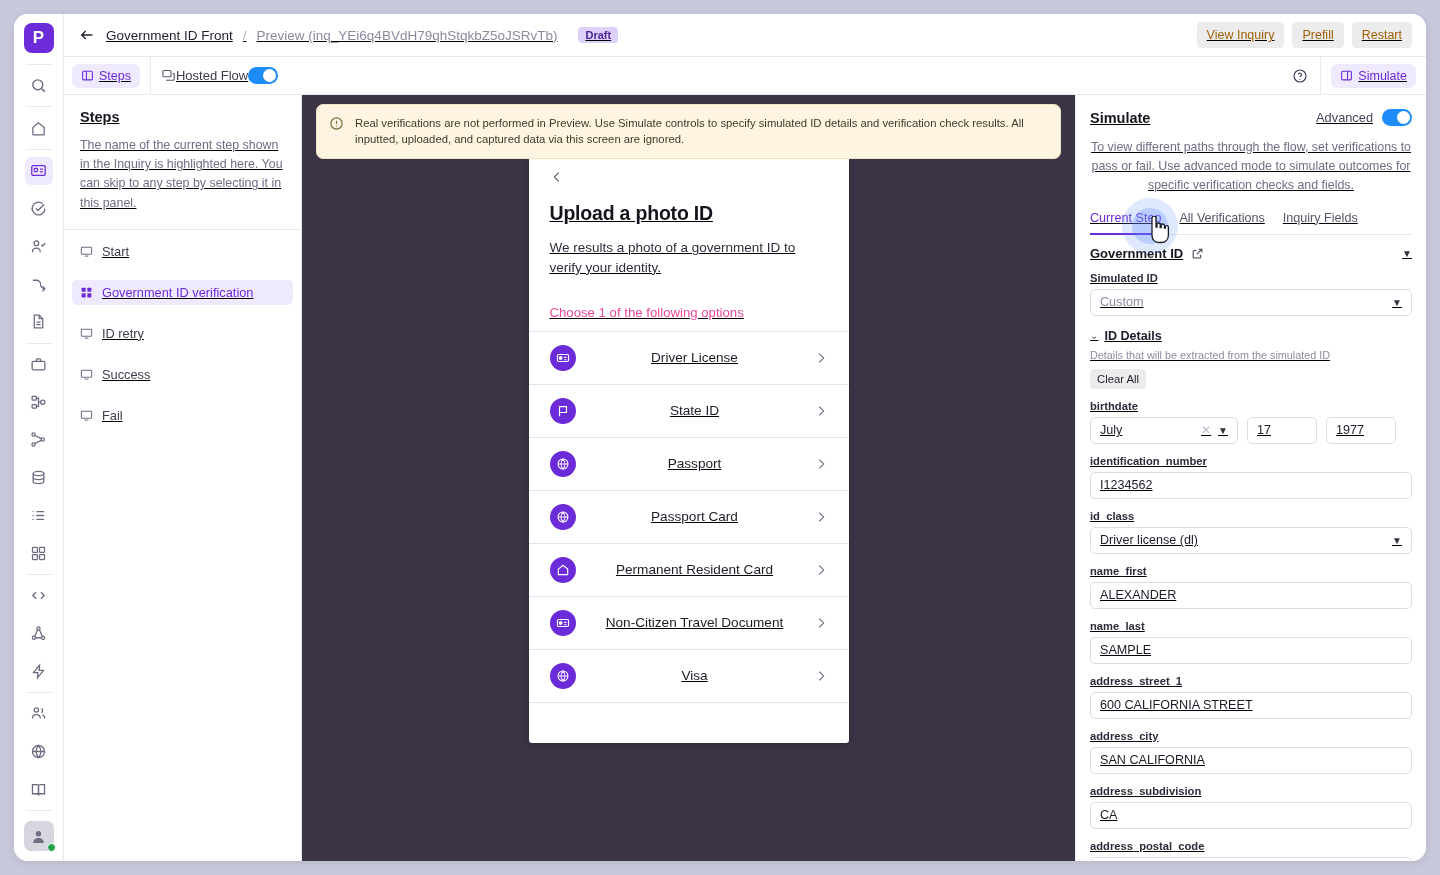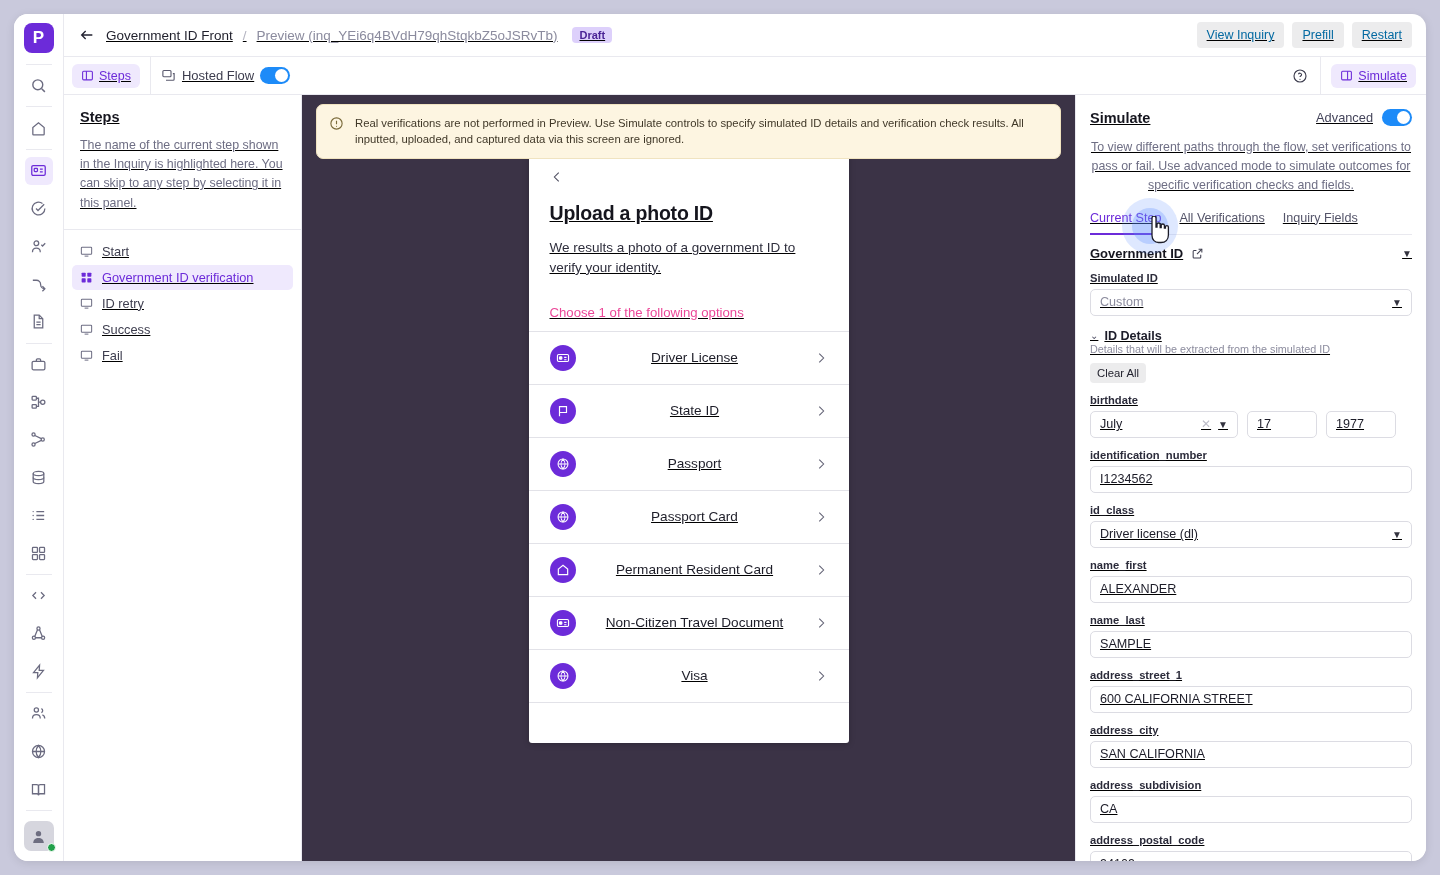--- a/index.html
+++ b/index.html
@@ -65,46 +65,46 @@
     display: flex; align-items: center; padding: 0 14px 0 12px; gap: 8px;
   }
   .back-btn {
     width: 22px; height: 22px; display: flex; align-items: center; justify-content: center;
     color: #222230; border-radius: 4px;
   }
   .crumb-current { font-size: 13.5px; color: #1f1f2b; }
   .crumb-sep { font-size: 13.5px; color: #b3b3c0; margin: 0 2px; }
   .crumb-preview { font-size: 13.5px; color: #8b8b9e; }
   .badge-draft {
-    margin-left: 7px;
+    margin-left: 13px;
     background: #ddd0fb; color: #4b2396;
     font-size: 11px; font-weight: bold;
     padding: 2px 7px; border-radius: 4px;
   }
   .topbar-spacer { flex: 1 1 auto; }
   .btn-grey {
-    background: #ececed; color: #0369a1;
+    background: #ececed; color: #a16207;
     font-size: 12.5px; padding: 6px 10px; border: none; border-radius: 4px;
     cursor: pointer; font-family: inherit;
   }
 
   
   .toolbar {
     height: 38px; flex: 0 0 38px;
     border-bottom: 1px solid #e9e9ef;
     display: flex; align-items: stretch;
   }
   .toolbar-left { display: flex; align-items: center; padding-left: 8px; gap: 0; }
   .pill {
     display: flex; align-items: center; gap: 5px;
     background: #efe9fd; color: #6c2bd9;
     font-size: 12.5px; padding: 5px 9px; border-radius: 6px;
   }
   .tb-divider { width: 1px; background: #e9e9ef; margin: 0 10px; align-self: stretch; }
-  .hosted { display: flex; align-items: center; gap: 6px; color: #3d3d4e; font-size: 13px; }
+  .hosted { display: flex; align-items: center; gap: 0; color: #3d3d4e; font-size: 13px; }
   .hosted .ic { color: #5a5a6e; display: flex; }
   .toggle {
     width: 30px; height: 17px; border-radius: 9px; background: #1d8bf8;
     position: relative; flex: 0 0 30px; cursor: pointer;
   }
   .toggle::after {
     content: ""; position: absolute; right: 2px; top: 2px;
     width: 13px; height: 13px; border-radius: 50%; background: #fff;
   }
   .toolbar-spacer { flex: 1 1 auto; }
@@ -116,21 +116,21 @@
 
   
   .steps-panel {
     width: 238px; flex: 0 0 238px; border-right: 1px solid #e9e9ef;
     display: flex; flex-direction: column;
   }
   .steps-head { padding: 14px 16px 16px 16px; }
   .steps-title { font-size: 14.5px; font-weight: bold; color: #16161f; }
   .steps-desc { margin-top: 11px; font-size: 12.4px; line-height: 1.55; color: #6e6e84; }
   .steps-div { height: 1px; background: #e9e9ef; }
-  .steps-list { padding: 9px 8px; display: flex; flex-direction: column; gap: 1px; }
+  .steps-list { padding: 9px 8px; display: flex; flex-direction: column; gap: 16px; }
   .step-item {
     display: flex; align-items: center; gap: 8px;
     padding: 5px 8px; border-radius: 5px;
     font-size: 12.8px; color: #3d3d4e; cursor: pointer;
   }
   .step-item .sic { color: #6e6e84; display: flex; flex: 0 0 14px; }
   .step-item.active { background: #efe9fd; color: #6c2bd9; }
   .step-item.active .sic { color: #6c2bd9; }
 
   
@@ -207,21 +207,21 @@
   .input .ispacer { flex: 1 1 auto; }
   .input .clear { color: #bdbdc9; font-size: 12px; margin-right: 7px; }
   .row3 { display: flex; gap: 9px; }
   .row3 .c1 { flex: 0 0 148px; }
   .row3 .c2 { flex: 0 0 70px; }
   .row3 .c3 { flex: 0 0 70px; }
 
   .collapse-row { display: flex; align-items: center; gap: 6px; margin-top: 13px; }
   .collapse-caret { color: #55556a; font-size: 10px; }
   .collapse-title { font-size: 12.6px; font-weight: bold; color: #1d1d2a; }
-  .hint { font-size: 10.8px; color: #8c8c9e; }
+  .hint { font-size: 10.8px; color: #8c8c9e; margin-top: 6px; }
   .clear-all {
     margin-top: 8px; background: #ececed; color: #23232f; border: none;
     font-size: 11.3px; padding: 4px 7px; border-radius: 4px; cursor: pointer;
     font-family: inherit;
   }
 
   
   .cursor { position: absolute; left: 1146px; top: 216px; pointer-events: none; }
   .cursor .halo {
     position: absolute; left: -24px; top: -18px;

